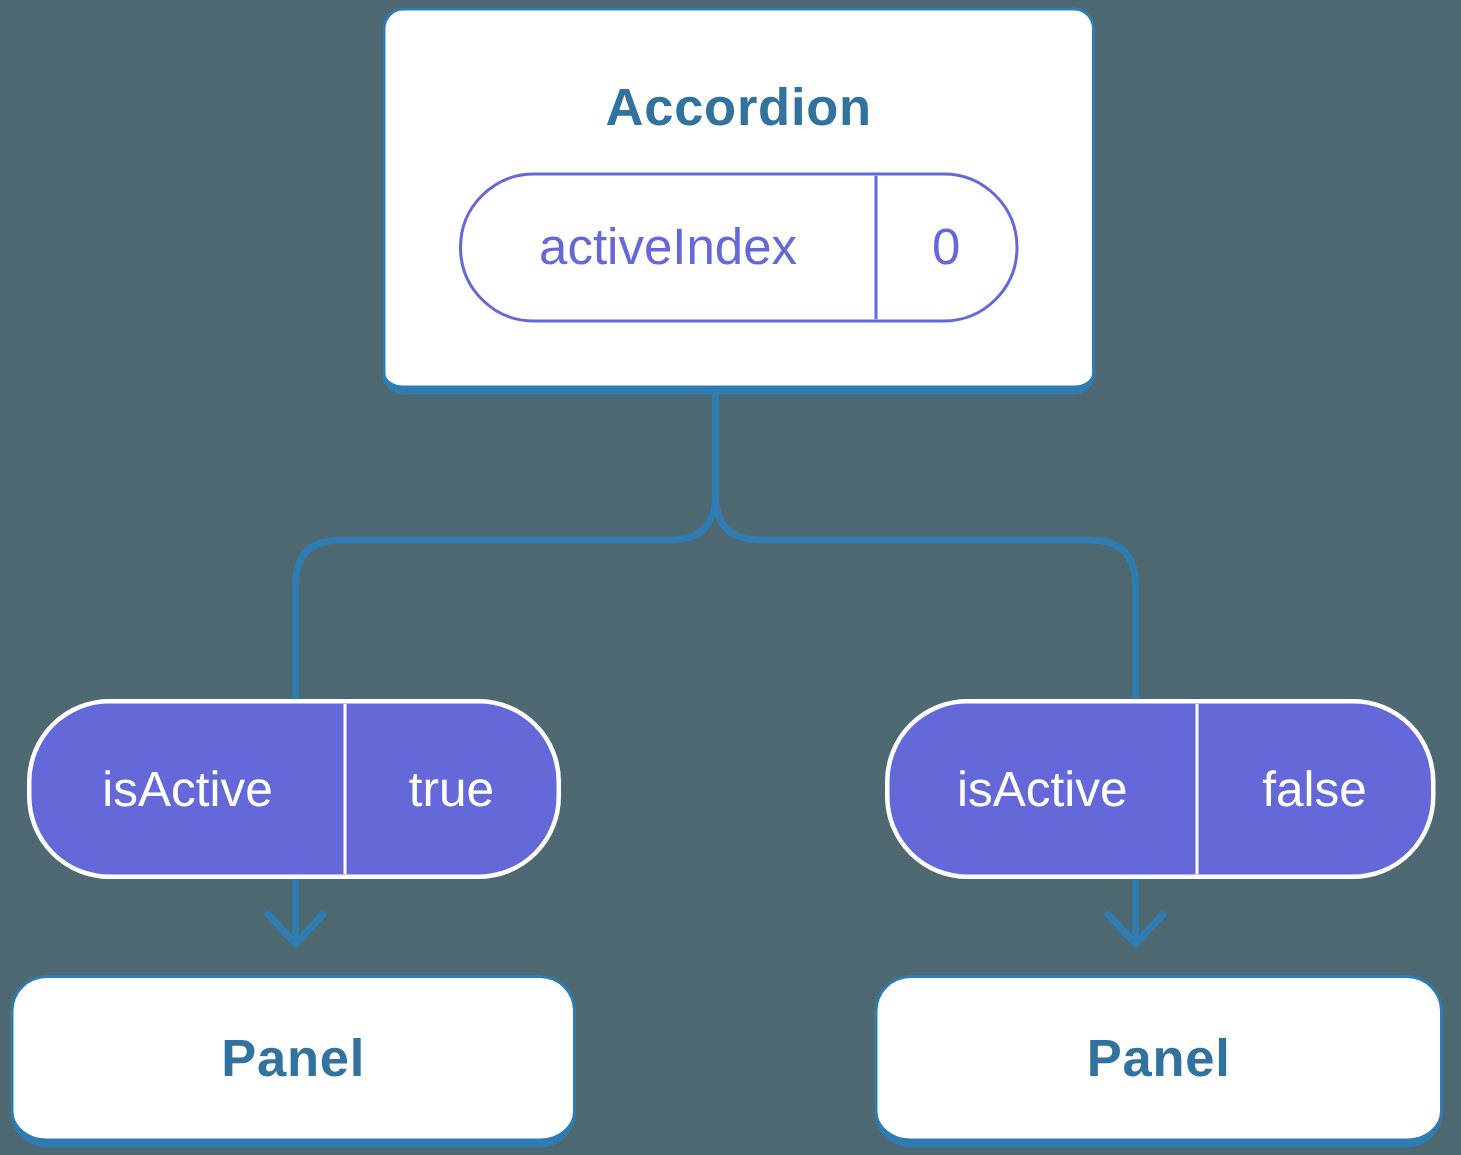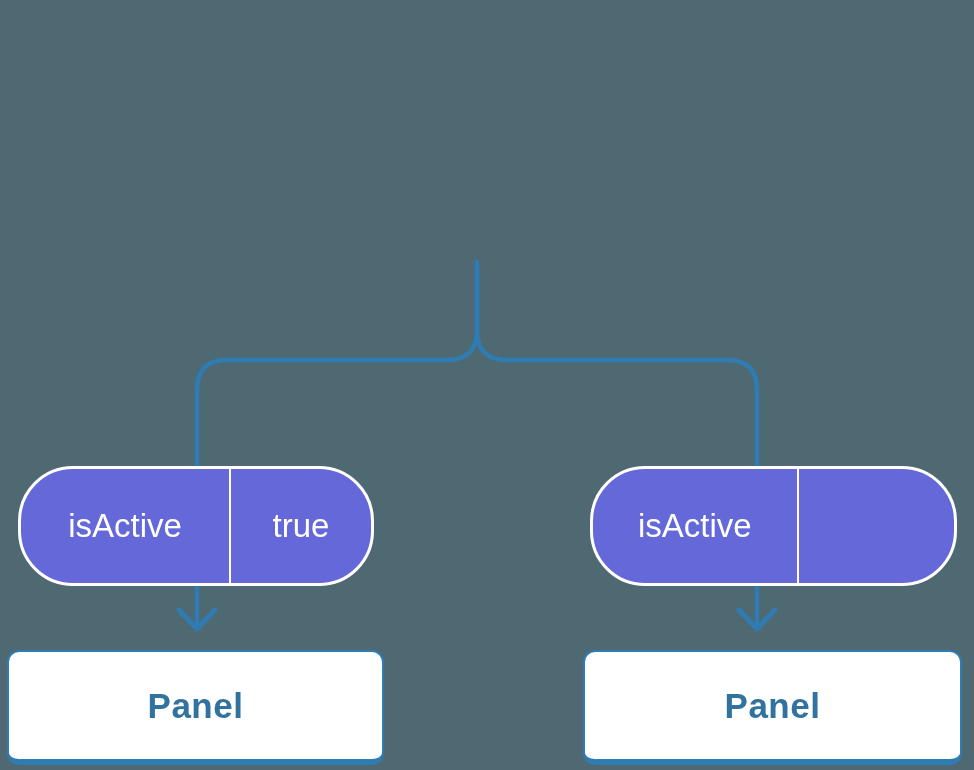--- a/index.html
+++ b/index.html
@@ -88,21 +88,21 @@
     justify-content: center;
     font-size: 33px;
     color: var(--white);
   }
   .prop-pill.left { left: 18px; width: 356px; }
   .prop-pill.right { left: 590px; width: 367px; }
   .prop-pill.left .cell.name { flex: 0 0 60%; border-right: 2.5px solid var(--white); }
   .prop-pill.right .cell.name { flex: 0 0 57%; border-right: 2.5px solid var(--white); }
   .prop-pill .cell.value { flex: 1 1 auto; text-align: right; }
   .panel-box {
-    border-radius: 12px;
+    border-radius: 24px;
   }
   .panel-box.left { left: 7px; top: 650px; width: 377px; height: 115px; }
   .panel-box.right { left: 583px; top: 650px; width: 379px; height: 115px; }
   .panel-label {
     font-size: 35px;
     font-weight: 700;
     color: var(--label-blue);
     letter-spacing: 0.5px;
   }
 </style>
@@ -113,28 +113,36 @@
 
   <svg class="connector-svg" viewBox="0 0 974 770" xmlns="http://www.w3.org/2000/svg">
     <g stroke="#2e7cb2" stroke-width="4.5" fill="none" stroke-linecap="round" stroke-linejoin="round">
       <path d="M 477 262 L 477 330 Q 477 360 447 360 L 227 360 Q 197 360 197 390 L 197 628"></path>
       <path d="M 477 262 L 477 330 Q 477 360 507 360 L 727 360 Q 757 360 757 390 L 757 628"></path>
       <path d="M 179 610 L 197 629 L 215 610" stroke-width="5"></path>
       <path d="M 739 610 L 757 629 L 775 610" stroke-width="5"></path>
     </g>
   </svg>
 
+  <div class="node-box accordion-box">
+    <div class="node-title">Accordion</div>
+    <div class="state-pill">
+      <div class="cell name">activeIndex</div>
+      <div class="cell value">0</div>
+    </div>
+  </div>
 
   <div class="prop-pill left">
     <div class="cell name">isActive</div>
     <div class="cell value">true</div>
   </div>
 
   <div class="prop-pill right">
     <div class="cell name">isActive</div>
+    <div class="cell value">false</div>
   </div>
 
   <div class="node-box panel-box left">
     <div class="panel-label">Panel</div>
   </div>
 
   <div class="node-box panel-box right">
     <div class="panel-label">Panel</div>
   </div>
 

